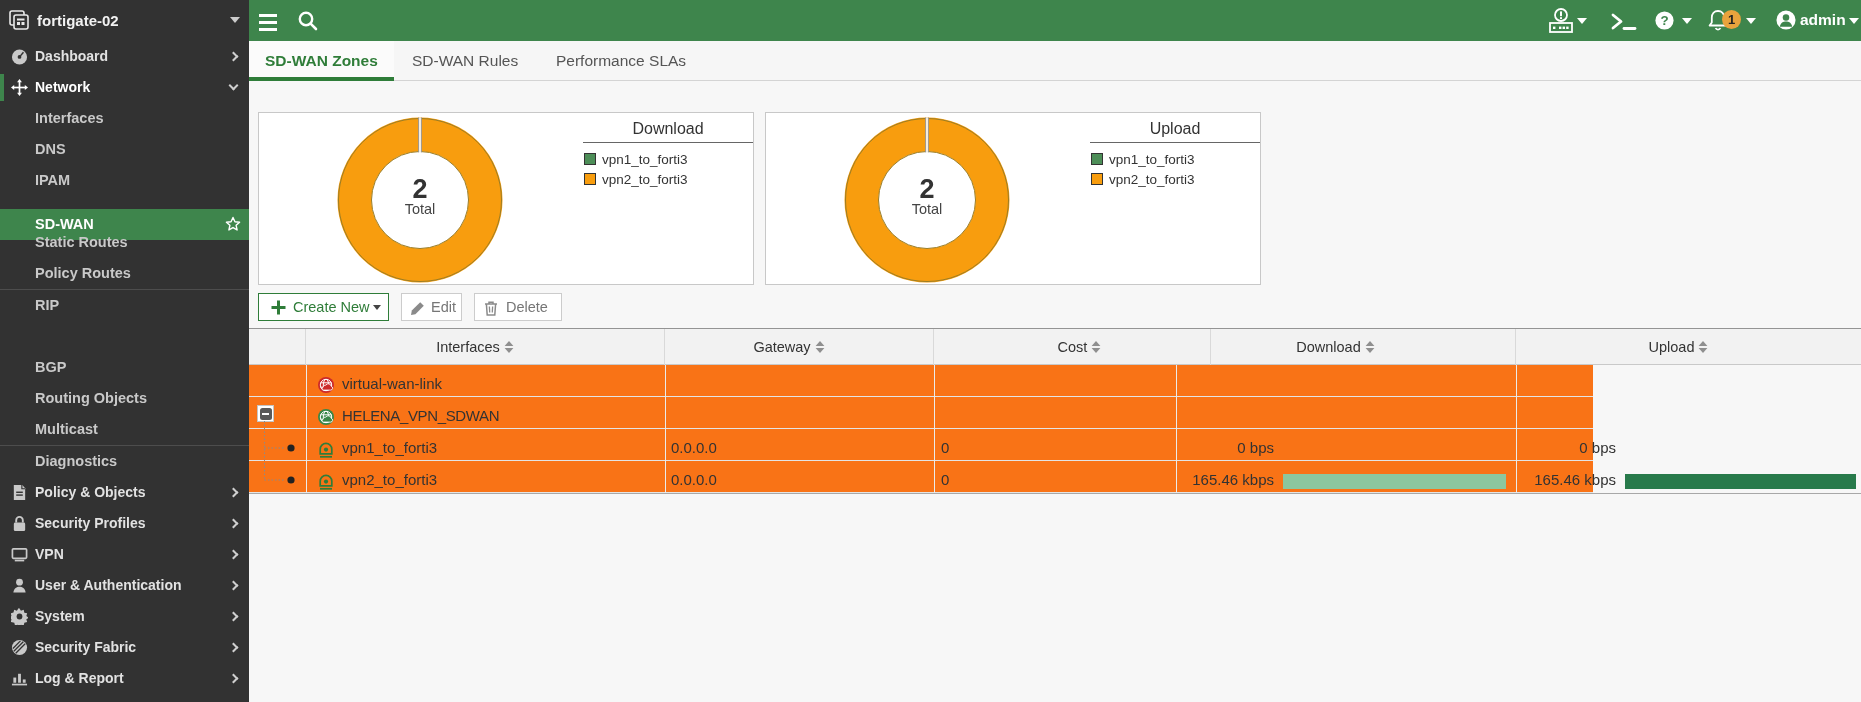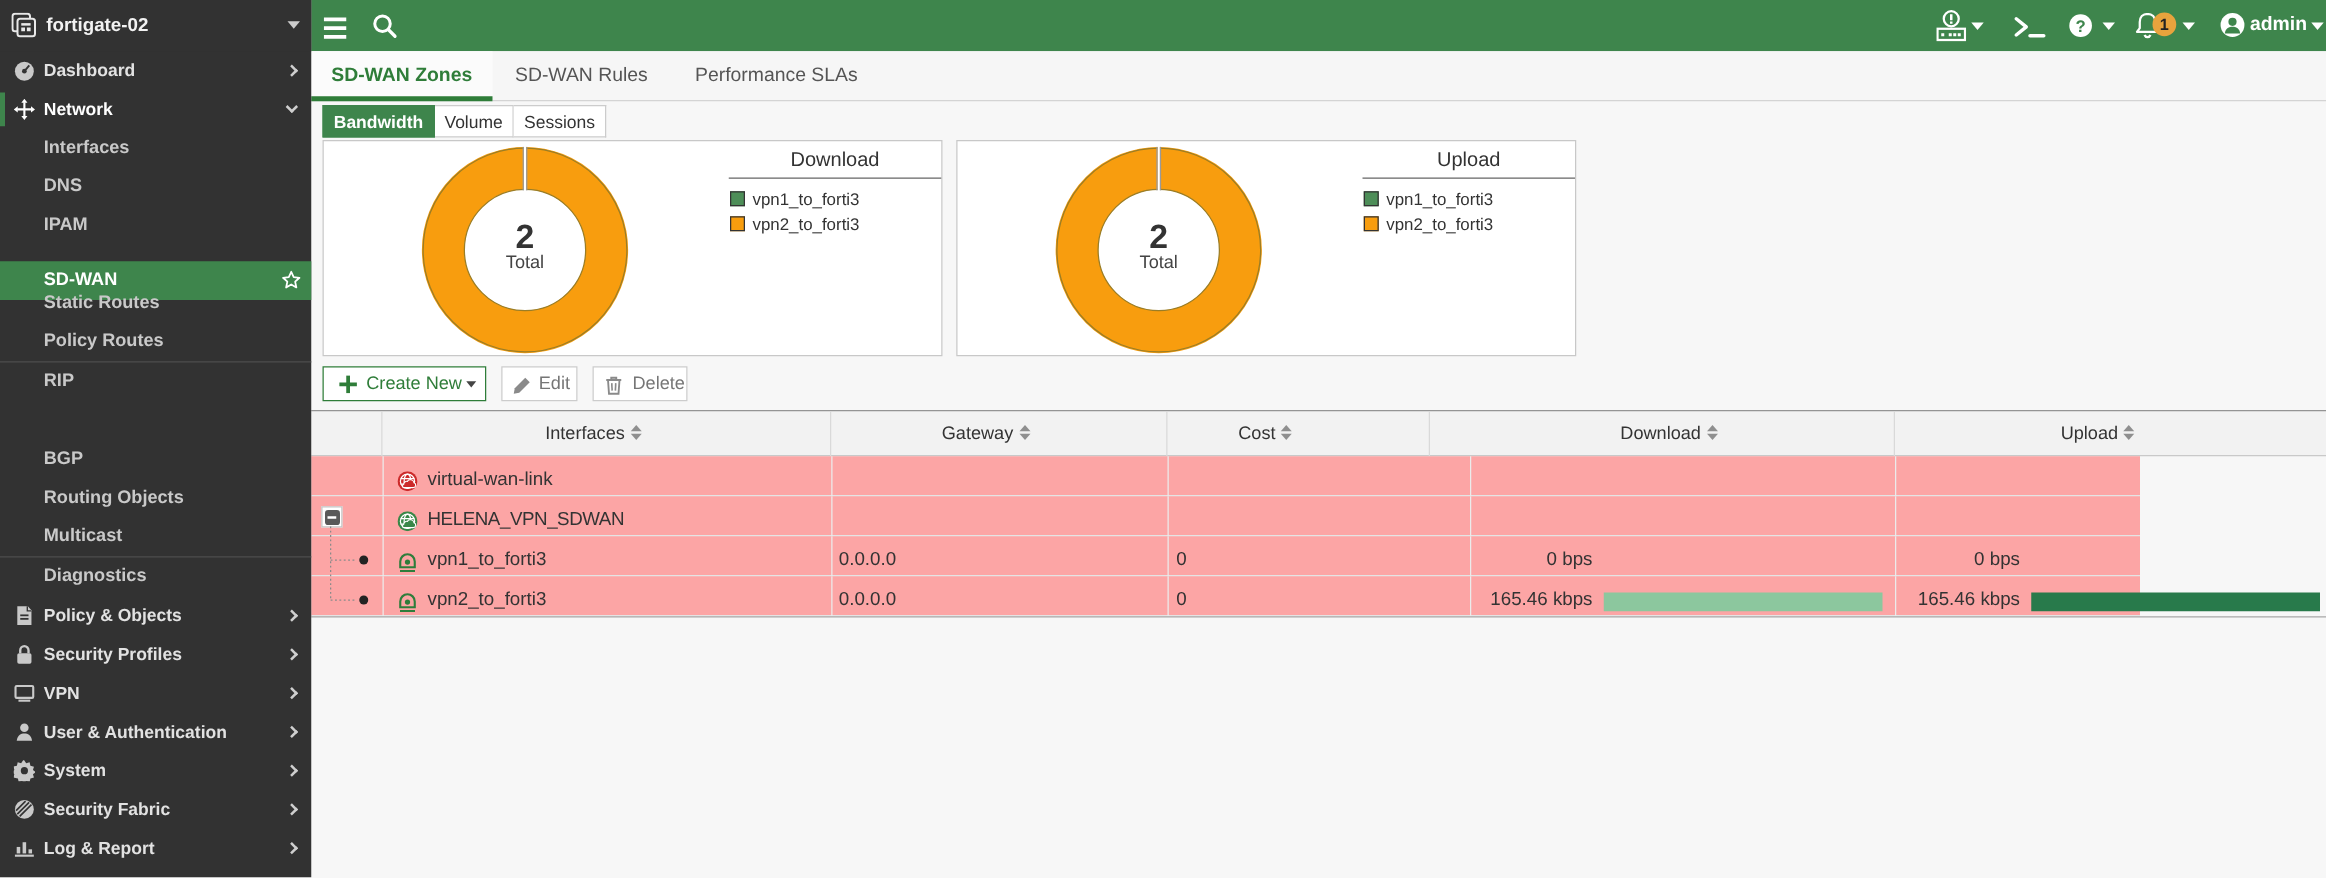--- a/index.html
+++ b/index.html
@@ -40,21 +40,21 @@
 .legitem .lt { position:absolute; left:18px; top:0px; white-space:nowrap; }
 
 #toolbar { position:absolute; left:258px; top:293px; height:28px; }
 .btn { float:left; height:28px; line-height:26px; font-size:14.5px; border:1px solid #ccc; background:#fff; color:#767676; padding:0 12px; margin-right:10px; }
 .btn.green { border:1px solid #2f7d39; color:#2f7d39; }
 
 #tbl { position:absolute; left:249px; top:328px; width:1612px; }
 #thead { position:absolute; left:0; top:0; width:1612px; height:37px; background:#f2f2f2; border-top:1px solid #949494; border-bottom:1px solid #c9c9c9; }
 .th { position:absolute; top:0; height:36px; line-height:37px; text-align:center; font-size:14.5px; color:#333; border-right:1px solid #d9d9d9; padding-right:20px; }
 .th svg { margin-left:4px; vertical-align:-1px; }
-.row { position:absolute; left:0; width:1463px; height:32px; background:#fca5a5; border-bottom:1px solid #e4e4e4; }
+.row { position:absolute; left:0; width:1344px; height:32px; background:#f97316; border-bottom:1px solid #e4e4e4; }
 .cell { position:absolute; top:0; height:32px; line-height:38px; font-size:15px; color:#333; }
 .vline { position:absolute; top:0; width:1px; height:32px; background:#ebebeb; }
 </style>
 </head>
 <body>
 <div id="root">
   <div id="topbar">
     <svg width="20" height="20" viewBox="0 0 20 20" style="position:absolute;left:10px;top:13px;">
       <rect x="0" y="1" width="18" height="3" fill="#fff"></rect>
         <rect x="0" y="8" width="18" height="3" fill="#fff"></rect>
@@ -242,25 +242,20 @@
         </svg>
       <span class="label">Log &amp; Report</span>
         <span class="chev"></span>
     </div>
   </div>
   <div id="tabbar">
     <div class="tab active" style="left:0;">SD-WAN Zones</div>
     <div class="tab" style="left:147px;">SD-WAN Rules</div>
     <div class="tab" style="left:291px;">Performance SLAs</div>
   </div>
-  <div id="segs">
-    <div class="seg">Bandwidth</div>
-      <div class="seg">Volume</div>
-      <div class="seg">Sessions</div>
-  </div>
   <div class="panel" style="left:258px;">
     <svg width="170" height="170" viewBox="0 0 170 170" style="position:absolute;left:76px;top:2px;">
       <circle cx="85" cy="85" r="65.5" fill="none" stroke="#f89d0e" stroke-width="34"></circle>
       <circle cx="85" cy="85" r="81.5" fill="none" stroke="#9a7d26" stroke-width="1"></circle>
       <circle cx="85" cy="85" r="48.5" fill="none" stroke="#9a7d26" stroke-width="1"></circle>
       <rect x="84.1" y="2.5" width="1.8" height="34.8" fill="#fff"></rect>
       <rect x="83.1" y="2.5" width="1.0" height="34.8" fill="#9a9a9a"></rect>
       <rect x="85.9" y="2.5" width="1.0" height="34.8" fill="#9a9a9a"></rect>
       <text x="85" y="83" font-size="27" font-weight="bold" fill="#333" text-anchor="middle" font-family="Liberation Sans">2</text>
       <text x="85" y="99" font-size="14.5" fill="#444" text-anchor="middle" font-family="Liberation Sans">Total</text>
@@ -306,41 +301,41 @@
         </svg>
       <span style="position:absolute;left:34px;top:0;">Create New</span>
       <span class="caret" style="position:absolute;left:114px;top:11px;border-top-color:#444;border-left-width:4.5px;border-right-width:4.5px;border-top-width:5.5px;"></span>
     </div>
     <div class="btn" style="position:relative;width:61px;margin-left:2px;">
       <svg width="15" height="15" viewBox="0 0 15 15" style="position:absolute;left:8px;top:7px;">
           <path d="M10.2 1.2 L13.8 4.8 L5.4 13.2 L1 14 L1.8 9.6 Z" fill="#8a8a8a"></path>
         </svg>
       <span style="position:absolute;left:29px;top:0;">Edit</span>
     </div>
-    <div class="btn" style="position:relative;width:76px;margin-left:2px;">
+    <div class="btn" style="position:relative;width:88px;margin-left:2px;">
       <svg width="14" height="16" viewBox="0 0 14 16" style="position:absolute;left:9px;top:6px;">
           <path d="M1 4 L13 4 M5 4 L5 2.2 L9 2.2 L9 4 M2.4 4 L3.2 15 L10.8 15 L11.6 4" fill="none" stroke="#8a8a8a" stroke-width="1.5"></path>
           <line x1="5.4" y1="6.5" x2="5.7" y2="12.5" stroke="#8a8a8a" stroke-width="1.3"></line>
           <line x1="8.6" y1="6.5" x2="8.3" y2="12.5" stroke="#8a8a8a" stroke-width="1.3"></line>
         </svg>
       <span style="position:absolute;left:31px;top:0;">Delete</span>
     </div>
   </div>
   <div id="tbl">
     <div id="thead">
       <div class="th" style="left:0;width:57px;"></div>
       <div class="th" style="left:57px;width:359px;"><span>Interfaces</span><svg class="sort" width="10" height="12" viewBox="0 0 10 12">
             <path d="M5 0 L9.4 5 L0.6 5 Z" fill="#8f8f8f"></path>
             <path d="M5 12 L9.4 7 L0.6 7 Z" fill="#8f8f8f"></path>
           </svg></div>
       <div class="th" style="left:416px;width:269px;"><span>Gateway</span><svg class="sort" width="10" height="12" viewBox="0 0 10 12">
             <path d="M5 0 L9.4 5 L0.6 5 Z" fill="#8f8f8f"></path>
             <path d="M5 12 L9.4 7 L0.6 7 Z" fill="#8f8f8f"></path>
           </svg></div>
-      <div class="th" style="left:653px;width:242px;"><span>Cost</span><svg class="sort" width="10" height="12" viewBox="0 0 10 12">
+      <div class="th" style="left:720px;width:242px;"><span>Cost</span><svg class="sort" width="10" height="12" viewBox="0 0 10 12">
             <path d="M5 0 L9.4 5 L0.6 5 Z" fill="#8f8f8f"></path>
             <path d="M5 12 L9.4 7 L0.6 7 Z" fill="#8f8f8f"></path>
           </svg></div>
       <div class="th" style="left:927px;width:340px;"><span>Download</span><svg class="sort" width="10" height="12" viewBox="0 0 10 12">
             <path d="M5 0 L9.4 5 L0.6 5 Z" fill="#8f8f8f"></path>
             <path d="M5 12 L9.4 7 L0.6 7 Z" fill="#8f8f8f"></path>
           </svg></div>
       <div class="th" style="left:1267px;width:345px;border-right:none;"><span>Upload</span><svg class="sort" width="10" height="12" viewBox="0 0 10 12">
             <path d="M5 0 L9.4 5 L0.6 5 Z" fill="#8f8f8f"></path>
             <path d="M5 12 L9.4 7 L0.6 7 Z" fill="#8f8f8f"></path>

